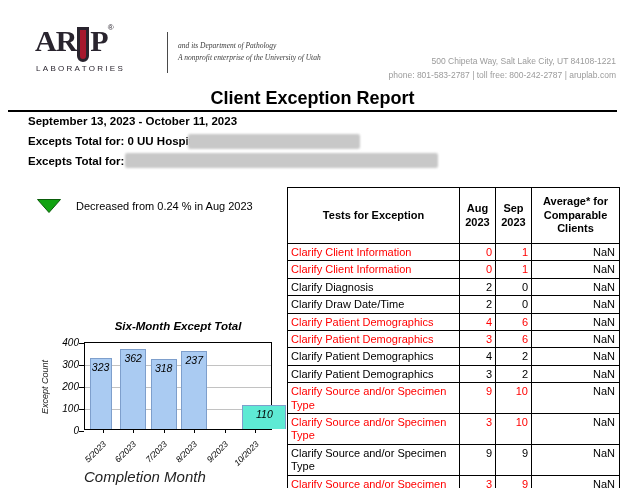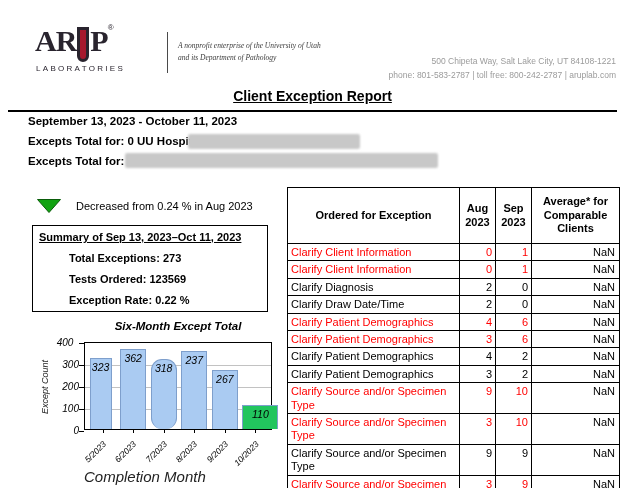--- a/index.html
+++ b/index.html
@@ -10,21 +10,21 @@
   
   .logo { position: absolute; left: 35px; top: 26px; width: 125px; }
   .logo-brand { display: flex; align-items: flex-start; font-family: "Liberation Serif", serif; font-weight: bold; font-size: 30px; line-height: 1; color: #29242e; letter-spacing: -1px; }
   .logo-tube { display: inline-block; width: 12px; height: 35px; background: #a6192e; border: 3px solid #29242e; border-radius: 0 0 9px 9px; margin: 0 1px; transform: translateY(1px); z-index: 2; }
   .logo-reg { font-size: 8px; font-family: "Liberation Sans", sans-serif; font-weight: normal; letter-spacing: 0; margin-top: -2px; }
   .logo-sub { font-size: 8px; letter-spacing: 2.3px; color: #29242e; margin-top: 3px; padding-left: 1px; }
   .header-sep { position: absolute; left: 167px; top: 32px; width: 1px; height: 41px; background: #4a4a4a; }
   .tagline { position: absolute; left: 178px; top: 40px; font-family: "Liberation Serif", serif; font-style: italic; font-size: 7.5px; color: #3b3b3b; line-height: 1.6; }
   .address { position: absolute; right: 9px; top: 38px; text-align: right; font-size: 8.5px; color: #9b9b9b; line-height: 1.65; margin-top: 16px; }
 
-  .report-title { position: absolute; left: 0; top: 88px; width: 100%; text-align: center; font-size: 14px; font-weight: bold; text-decoration: underline; }
+  .report-title { position: absolute; left: 0; top: 88px; width: 100%; text-align: center; font-size: 18px; font-weight: bold; }
   .title-rule { position: absolute; left: 8px; right: 8px; top: 110px; height: 2px; background: #000; }
 
   .date-range { position: absolute; left: 28px; top: 115px; font-size: 11.5px; font-weight: bold; }
   .excepts-line1 { position: absolute; left: 28px; top: 135px; font-size: 11.5px; font-weight: bold; }
   .excepts-line2 { position: absolute; left: 28px; top: 155px; font-size: 11.5px; font-weight: bold; }
   .redact { position: absolute; background: #c8c8c8; border-radius: 2px; filter: blur(1.2px); }
   .redact-1 { left: 188px; top: 134px; width: 172px; height: 15px; }
   .redact-2 { left: 125px; top: 153px; width: 313px; height: 15px; }
 
   
@@ -72,110 +72,101 @@
     <div class="logo-brand">
       <span>AR</span>
       <span class="logo-tube"></span>
       <span>P</span>
       <span class="logo-reg">®</span>
     </div>
     <div class="logo-sub">LABORATORIES</div>
   </div>
   <div class="header-sep"></div>
   <div class="tagline">
+    <div>and its Department of Pathology</div>
     <div>A nonprofit enterprise of the University of Utah</div>
-    <div>and its Department of Pathology</div>
   </div>
   <div class="address">
     <div>500 Chipeta Way, Salt Lake City, UT 84108-1221</div>
     <div>phone: 801-583-2787  |  toll free: 800-242-2787  |  aruplab.com</div>
   </div>
 
   <div class="report-title">Client Exception Report</div>
   <div class="title-rule"></div>
 
   <div class="date-range">September 13, 2023 - October 11, 2023</div>
   <div class="excepts-line1">Excepts Total for: 0 UU Hospital I/F</div>
   <div class="redact redact-1"></div>
   <div class="excepts-line2">Excepts Total for:</div>
   <div class="redact redact-2"></div>
 
   <svg class="trend-icon" viewBox="0 0 24 14">
     <polygon points="0.5,0.5 23.5,0.5 12,13.5" fill="#12a312" stroke="#0a5c0a" stroke-width="1"></polygon>
   </svg>
   <div class="trend-text">Decreased from 0.24 % in Aug 2023</div>
 
-  <div class="summary-box">
-    <div class="summary-heading">Summary of Sep 13, 2023–Oct 11, 2023</div>
-    <div class="summary-item"><span>Total Exceptions:</span> <span>273</span></div>
-    <div class="summary-item"><span>Tests Ordered:</span> <span>123569</span></div>
-    <div class="summary-item"><span>Exception Rate:</span> <span>0.22 %</span></div>
-  </div>
 
   <div class="chart">
     <div class="chart-title">Six-Month Except Total</div>
     <div class="plot" id="plot">
       <div class="y-axis-label">Except Count</div>
     <div class="ytick-label" style="left: -34px; top: 82px;">0</div>
         <div class="ytick-mark" style="left: -6px; top: 88px;"></div>
         <div class="gridline" style="top: 66px;"></div>
         <div class="ytick-label" style="left: -34px; top: 60px;">100</div>
         <div class="ytick-mark" style="left: -6px; top: 66px;"></div>
         <div class="gridline" style="top: 44px;"></div>
         <div class="ytick-label" style="left: -34px; top: 38px;">200</div>
         <div class="ytick-mark" style="left: -6px; top: 44px;"></div>
         <div class="gridline" style="top: 22px;"></div>
         <div class="ytick-label" style="left: -34px; top: 16px;">300</div>
         <div class="ytick-mark" style="left: -6px; top: 22px;"></div>
-        <div class="ytick-label" style="left: -34px; top: -6px; text-align: center;">400</div>
+        <div class="ytick-label" style="left: -34px; top: -6px;">400</div>
         <div class="ytick-mark" style="left: -6px; top: 0px;"></div>
         <div class="bar" style="left: 4.57143px; width: 22px; height: 71px; background: rgb(170, 203, 242); border-color: rgb(126, 159, 204);">
           <span class="bar-label">323</span>
         </div>
         <div class="xtick-mark" style="left: 17.5714px;"></div>
         <div class="xtick-label" style="right: 170.429px; top: 96px;">5/2023</div>
         <div class="bar" style="left: 35.1429px; width: 26px; height: 80px; background: rgb(170, 203, 242); border-color: rgb(126, 159, 204);">
           <span class="bar-label">362</span>
         </div>
         <div class="xtick-mark" style="left: 48.1429px;"></div>
         <div class="xtick-label" style="right: 139.857px; top: 96px;">6/2023</div>
-        <div class="bar" style="left: 65.7143px; width: 26px; height: 70px; background: rgb(170, 203, 242); border-color: rgb(126, 159, 204); border-radius: 11px;">
+        <div class="bar" style="left: 65.7143px; width: 26px; height: 70px; background: rgb(170, 203, 242); border-color: rgb(126, 159, 204);">
           <span class="bar-label">318</span>
         </div>
         <div class="xtick-mark" style="left: 78.7143px;"></div>
         <div class="xtick-label" style="right: 109.286px; top: 96px;">7/2023</div>
         <div class="bar" style="left: 96.2857px; width: 26px; height: 78px; background: rgb(170, 203, 242); border-color: rgb(126, 159, 204);">
           <span class="bar-label">237</span>
         </div>
         <div class="xtick-mark" style="left: 109.286px;"></div>
         <div class="xtick-label" style="right: 78.7143px; top: 96px;">8/2023</div>
-        <div class="bar" style="left: 126.857px; width: 26px; height: 59px; background: rgb(170, 203, 242); border-color: rgb(126, 159, 204);">
-          <span class="bar-label">267</span>
-        </div>
         <div class="xtick-mark" style="left: 139.857px;"></div>
         <div class="xtick-label" style="right: 48.1429px; top: 96px;">9/2023</div>
-        <div class="bar" style="left: 157.429px; width: 36px; height: 24px; background: #22c55e; border-color: rgb(126, 159, 204);">
+        <div class="bar" style="left: 157.429px; width: 44px; height: 24px; background: #5eead4; border-color: rgb(126, 159, 204);">
           <span class="bar-label">110</span>
         </div>
         <div class="xtick-mark" style="left: 170.429px;"></div>
         <div class="xtick-label" style="right: 17.5714px; top: 96px;">10/2023</div>
       </div>
     <div class="x-axis-label">Completion Month</div>
   </div>
 
   <table class="exc-table">
     <colgroup>
       <col class="col-reason">
         <col class="col-num">
         <col class="col-num">
         <col class="col-avg">
     </colgroup>
     <thead>
       <tr>
-        <th>Ordered for Exception</th>
+        <th>Tests for Exception</th>
         <th>Aug 2023</th>
         <th>Sep 2023</th>
         <th>Average* for Comparable Clients</th>
       </tr>
     </thead>
     <tbody id="table-body">
         <tr class="flagged">
           <td class="cell-reason">Clarify Client Information</td>
           <td class="cell-num">0</td>
           <td class="cell-num">1</td>

